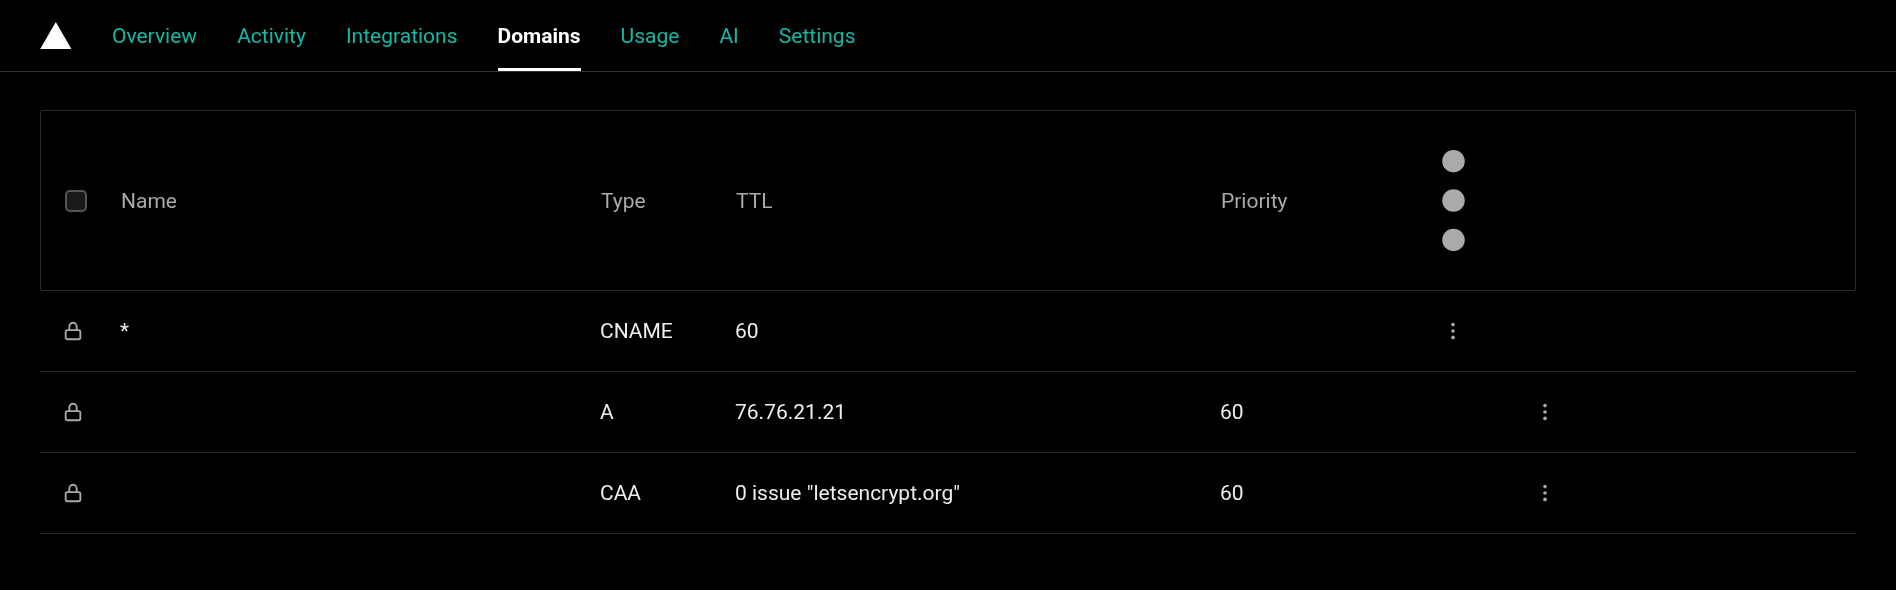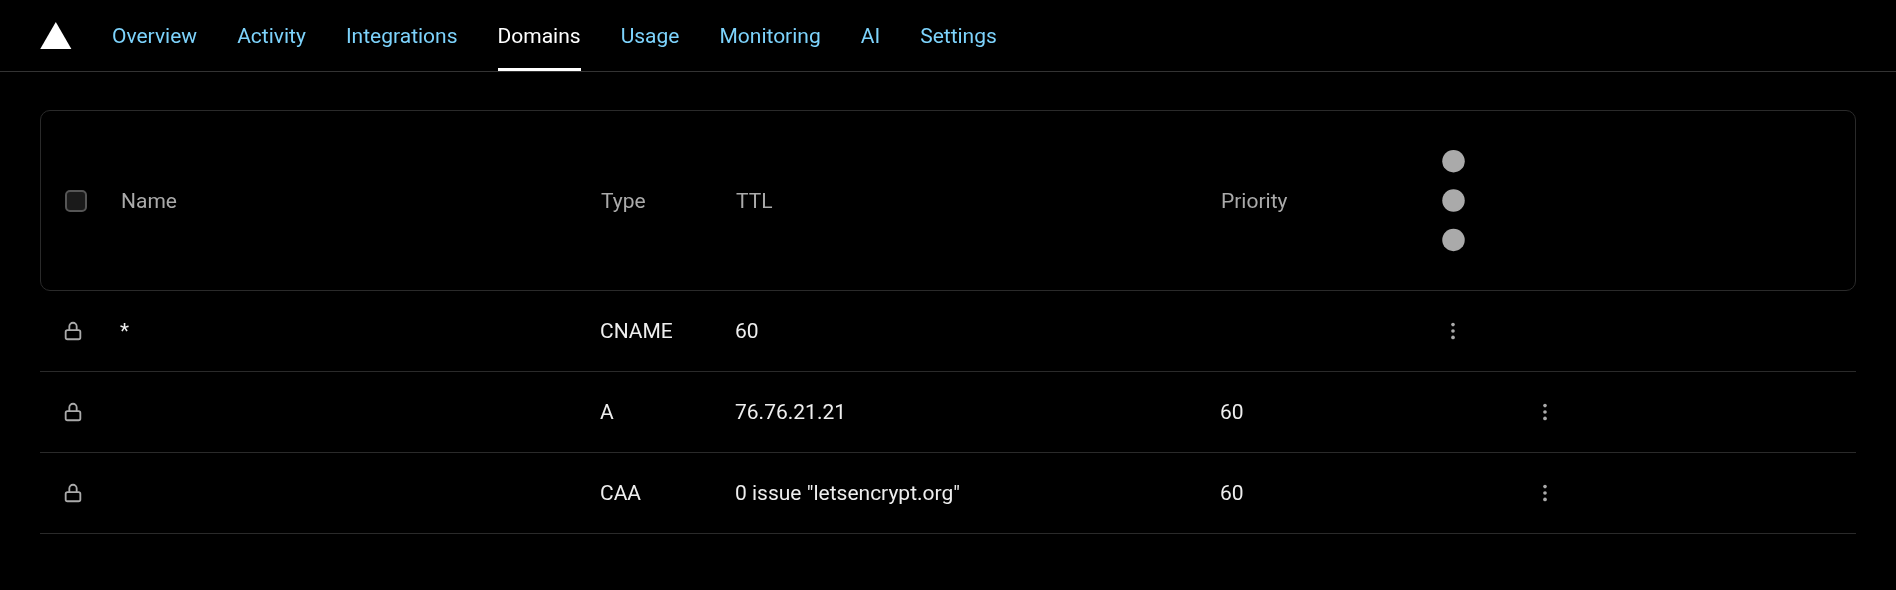--- a/index.html
+++ b/index.html
@@ -30,30 +30,31 @@
       align-items: center;
       justify-content: center;
     }
     .nav {
       display: flex;
       gap: 40px;
       height: 100%;
       align-items: center;
     }
     .nav-item {
-      color: #7dd3fc;
+      color: #14b8a6;
       font-size: 21px;
       cursor: pointer;
       height: 100%;
       display: flex;
       align-items: center;
       position: relative;
     }
     .nav-item.active {
       color: #fff;
+      font-weight: bold;
     }
     .nav-item.active::after {
       content: "";
       position: absolute;
       bottom: 0;
       left: 0;
       right: 0;
       height: 3px;
       background: #fff;
     }
@@ -62,21 +63,21 @@
     }
     .table {
       width: 100%;
     }
     .table-header {
       display: grid;
       grid-template-columns: 60px 480px 135px 485px 165px 135px 50px;
       align-items: center;
       padding: 22px 20px;
       border: 1px solid #2a2a2a;
-      border-radius: 10px;
+      border-radius: 2px;
       color: #aaa;
       font-size: 21px;
     }
     .table-row {
       display: grid;
       grid-template-columns: 60px 480px 135px 485px 165px 135px 50px;
       align-items: center;
       padding: 28px 20px;
       border-bottom: 1px solid #2a2a2a;
       color: #eee;
@@ -125,21 +126,20 @@
     <svg viewBox="0 0 76 65" fill="none">
         <path d="M37.5274 0L75.0548 65H0L37.5274 0Z" fill="#fff"></path>
       </svg>
   </div>
   <div class="nav">
     <div class="nav-item">Overview</div>
     <div class="nav-item">Activity</div>
     <div class="nav-item">Integrations</div>
     <div class="nav-item active">Domains</div>
     <div class="nav-item">Usage</div>
-    <div class="nav-item">Monitoring</div>
     <div class="nav-item">AI</div>
     <div class="nav-item">Settings</div>
   </div>
 </div>
 
 <div class="content">
   <div class="table">
     <div class="table-header">
       <div>
         <div class="checkbox"></div>

